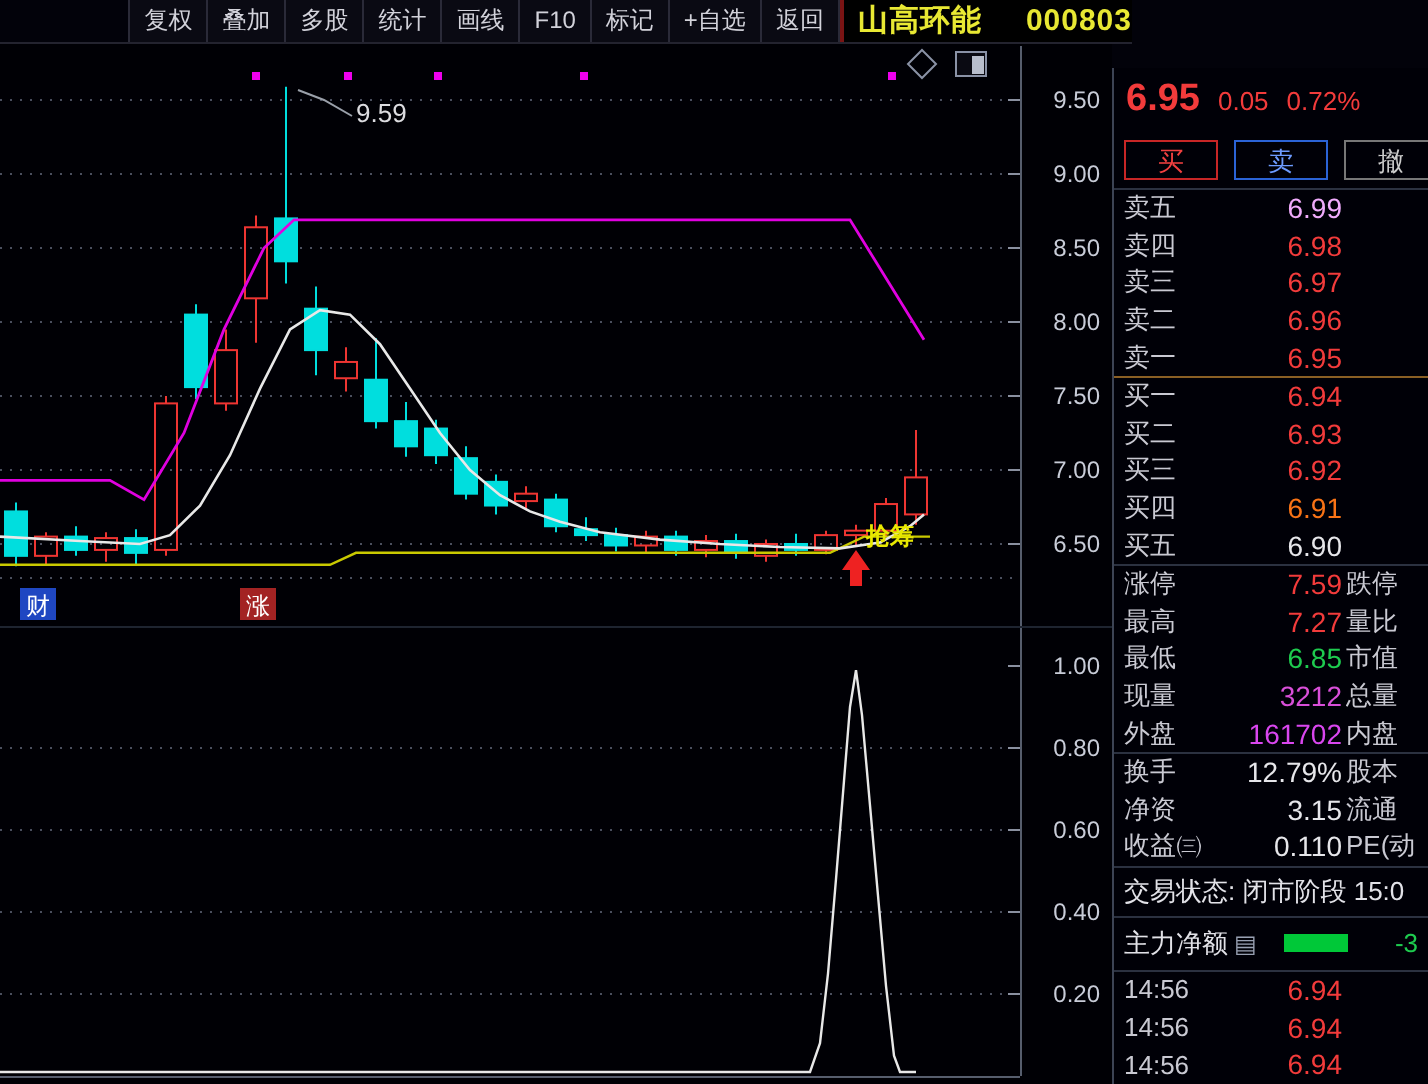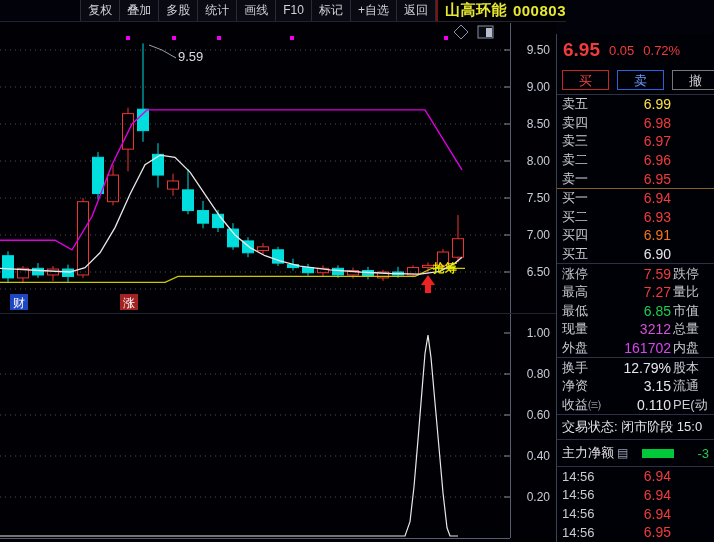--- a/index.html
+++ b/index.html
@@ -8,21 +8,21 @@
   svg text{font-family:"Liberation Sans",sans-serif;}
 
   
   .topbar{position:absolute;left:0;top:0;width:566px;height:22px;display:flex;z-index:5;
           background:#0a0a13;border-bottom:1px solid #23232f;box-sizing:border-box;}
   .tb-spacer{width:240px;background:#02020a;}
   .menu{display:flex;}
   .mi{padding:0 7px;line-height:20px;font-size:12px;color:#d2d2da;border-left:1px solid #2a2a38;
       white-space:nowrap;cursor:default;}
   .mi:last-child{border-right:1px solid #2a2a38;}
-  .stock-title{flex:1;background:#000;display:flex;align-items:center;gap:6px;padding-left:7px;
+  .stock-title{flex:1;background:#000;display:flex;align-items:center;gap:22px;padding-left:7px;
                border-left:2px solid #7a1414;}
   .stock-title span{color:#e8e833;font-size:15px;font-weight:bold;letter-spacing:.5px;white-space:nowrap;}
 
   
   #chart-svg{position:absolute;left:0;top:0;z-index:1;}
 
   
   .rpanel{position:absolute;left:556px;top:34px;width:158px;height:520px;z-index:4;
           background:#000007;border-left:1px solid #3c4354;box-sizing:border-box;
           display:flex;flex-direction:column;overflow:hidden;color:#c9c9d2;}
@@ -235,21 +235,21 @@
     </div>
     <div class="btn-row">
       <button class="tbtn buy">买</button>
       <button class="tbtn sell">卖</button>
       <button class="tbtn">撤</button>
     </div>
     <div class="sep"></div>
     <div id="asks">
         <div class="row">
           <span class="lbl">卖五</span>
-          <span class="val" style="color: #fde047; text-align: center;">6.99</span>
+          <span class="val" style="color: #f0abfc; text-align: center;">6.99</span>
           <span class="lbl2"></span>
         </div>
         <div class="row">
           <span class="lbl">卖四</span>
           <span class="val" style="color: rgb(242, 59, 59);">6.98</span>
           <span class="lbl2"></span>
         </div>
         <div class="row">
           <span class="lbl">卖三</span>
           <span class="val" style="color: rgb(242, 59, 59);">6.97</span>
@@ -269,20 +269,25 @@
     <div class="sep orange"></div>
     <div id="bids">
         <div class="row">
           <span class="lbl">买一</span>
           <span class="val" style="color: rgb(242, 59, 59);">6.94</span>
           <span class="lbl2"></span>
         </div>
         <div class="row">
           <span class="lbl">买二</span>
           <span class="val" style="color: rgb(242, 59, 59);">6.93</span>
+          <span class="lbl2"></span>
+        </div>
+        <div class="row">
+          <span class="lbl">买三</span>
+          <span class="val" style="color: rgb(242, 59, 59);">6.92</span>
           <span class="lbl2"></span>
         </div>
         <div class="row">
           <span class="lbl">买四</span>
           <span class="val" style="color: #f97316;">6.91</span>
           <span class="lbl2"></span>
         </div>
         <div class="row">
           <span class="lbl">买五</span>
           <span class="val" style="color: rgb(230, 230, 234);">6.90</span>

